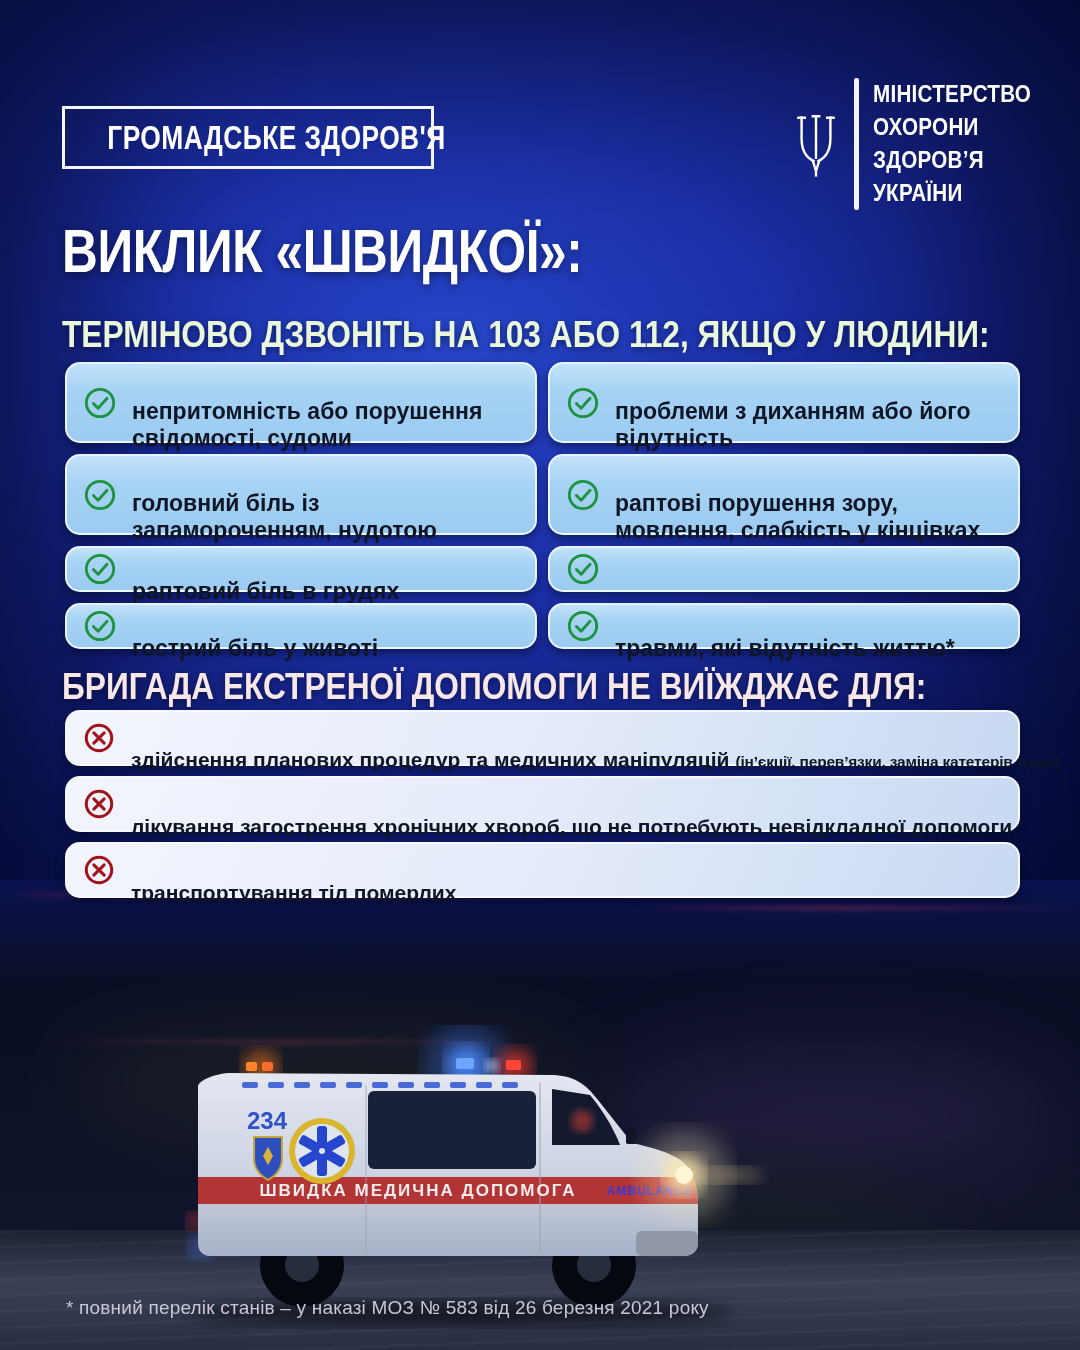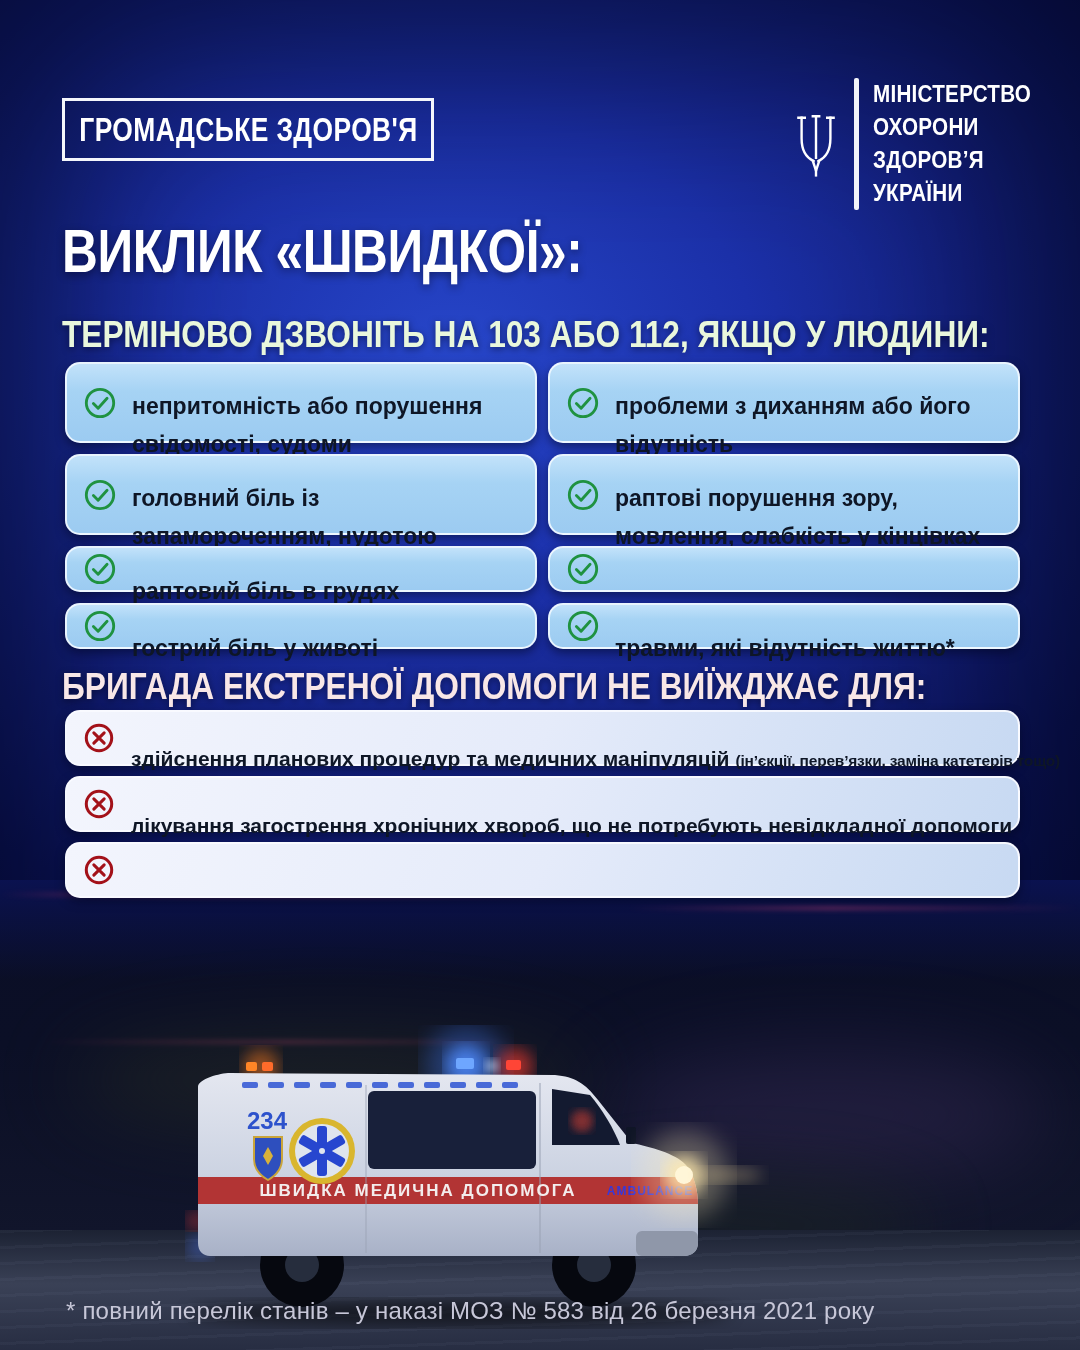--- a/index.html
+++ b/index.html
@@ -5,22 +5,22 @@
   html,body{margin:0;padding:0;background:#04071f;}
   .page{
     position:relative;width:1080px;height:1350px;overflow:hidden;
     font-family:"Liberation Sans",sans-serif;
     background:
       radial-gradient(1000px 780px at 42% 26%, #2746c9 0%, #1c31ab 30%, #13207e 55%, #0b1357 78%, #080e40 100%);
   }
   .page::after{content:"";position:absolute;inset:0;pointer-events:none;
     box-shadow:inset 0 0 200px 70px rgba(2,4,24,.55);}
   
-  .badge{position:absolute;left:62px;top:98px;width:366px;height:57px;
-    border:3px solid #f4f6fb;display:flex;align-items:center;justify-content:center;z-index:3;}
+  .badge{position:absolute;left:62px;top:106px;width:366px;height:57px;
+    border:3px solid #f4f6fb;display:flex;align-items:center;z-index:3;}
   .badge span{color:#fff;font-weight:700;font-size:33px;white-space:nowrap;
     transform:scaleX(.8);letter-spacing:.5px;}
   .logo{position:absolute;left:792px;top:76px;display:flex;align-items:center;z-index:3;}
   .logo svg{margin-top:4px;}
   .logo-bar{width:5px;height:132px;background:#f2f4fa;margin:2px 0 0 14px;border-radius:2px;}
   .logo-text{margin-left:14px;color:#fff;font-weight:700;font-size:24px;line-height:33px;
     transform:scaleX(.86);transform-origin:left top;white-space:nowrap;letter-spacing:.3px;}
   .title{position:absolute;left:62px;top:220px;margin:0;color:#fff;font-weight:700;
     font-size:62px;line-height:62px;white-space:nowrap;transform:scaleX(.8);
     transform-origin:left top;letter-spacing:-.5px;z-index:3;
@@ -32,21 +32,21 @@
   .call-heading{top:316px;color:#e9f7dc;}
   .no-heading{top:668px;color:#f8e7e7;}
   
   .call-cols{position:absolute;left:65px;top:362px;width:955px;display:flex;gap:11px;z-index:3;}
   .col{flex:1;display:flex;flex-direction:column;gap:11px;}
   .item{display:flex;align-items:center;border-radius:15px;
     box-shadow:0 4px 10px rgba(2,5,30,.5);}
   .check-item{background:linear-gradient(180deg,#c2e2fa 0%,#a6d3f4 35%,#9ccbf1 100%);
     border:2px solid rgba(244,250,255,.85);padding:0 14px 0 16px;gap:15px;}
   .h2l{height:77px;} .h1l{height:42px;}
-  .item-text{color:#0e1626;font-weight:700;font-size:23px;line-height:38px;margin-top:44px;}
+  .item-text{color:#0e1626;font-weight:700;font-size:23px;line-height:27px;margin-top:44px;}
   .h2l .item-text{max-width:378px;}
   .check-item svg,.no-item svg{flex:0 0 auto;}
   .no-list{position:absolute;left:65px;top:710px;width:955px;display:flex;
     flex-direction:column;gap:10px;z-index:3;}
   .no-item{height:52px;background:linear-gradient(115deg,#f3f5fd 0%,#e5ebfa 50%,#c7d9f2 100%);
     border:2px solid rgba(250,251,255,.9);padding:0 14px 0 16px;gap:16px;}
   .no-item .item-text{font-size:21px;white-space:nowrap;}
   .note{font-size:15.5px;font-weight:700;margin-left:6px;letter-spacing:-.2px;}
   
   .photo{position:absolute;left:0;top:880px;width:1080px;height:470px;z-index:1;
@@ -67,21 +67,21 @@
     background:linear-gradient(90deg,transparent,#b03a6e 45%,transparent);opacity:.55;}
   .streak-3{left:40px;top:160px;width:46%;height:4px;
     background:linear-gradient(90deg,transparent,#c2426f 50%,transparent);opacity:.4;}
   .road{position:absolute;left:0;bottom:0;width:100%;height:120px;
     background:linear-gradient(180deg,#1c2233 0%,#3a4156 45%,#272d42 100%);}
   .road::after{content:"";position:absolute;inset:0;opacity:.35;
     background:repeating-linear-gradient(178deg,rgba(140,150,180,.16) 0 3px,transparent 3px 16px);}
   .ambulance{position:absolute;left:170px;top:1025px;z-index:2;}
   
   .footnote{position:absolute;left:66px;top:1297px;z-index:3;color:#c7c7d8;
-    font-size:24px;font-weight:500;letter-spacing:.2px;}
+    font-size:19px;font-weight:500;letter-spacing:.2px;}
 </style>
 </head>
 <body>
 
 <div class="page">
 
   <div class="photo">
     <div class="streak streak-1"></div>
     <div class="streak streak-2"></div>
     <div class="streak streak-3"></div>
@@ -302,18 +302,19 @@
           <circle cx="17" cy="17" r="13.5" fill="none" stroke="#a31119" stroke-width="3.2"></circle>
           <path d="M11.5 11.5 L22.5 22.5 M22.5 11.5 L11.5 22.5" stroke="#a31119" stroke-width="3.2" stroke-linecap="round"></path>
         </svg>
       <span class="item-text">лікування загострення хронічних хвороб, що не потребують невідкладної допомоги</span>
     </div>
     <div class="item no-item">
       <svg width="32" height="32" viewBox="0 0 34 34">
           <circle cx="17" cy="17" r="13.5" fill="none" stroke="#a31119" stroke-width="3.2"></circle>
           <path d="M11.5 11.5 L22.5 22.5 M22.5 11.5 L11.5 22.5" stroke="#a31119" stroke-width="3.2" stroke-linecap="round"></path>
         </svg>
+      <span class="item-text">транспортування тіл померлих</span>
     </div>
   </div>
 
   <div class="footnote">* повний перелік станів – у наказі МОЗ № 583 від 26 березня 2021 року</div>
 
 </div>
 
 </body></html>

